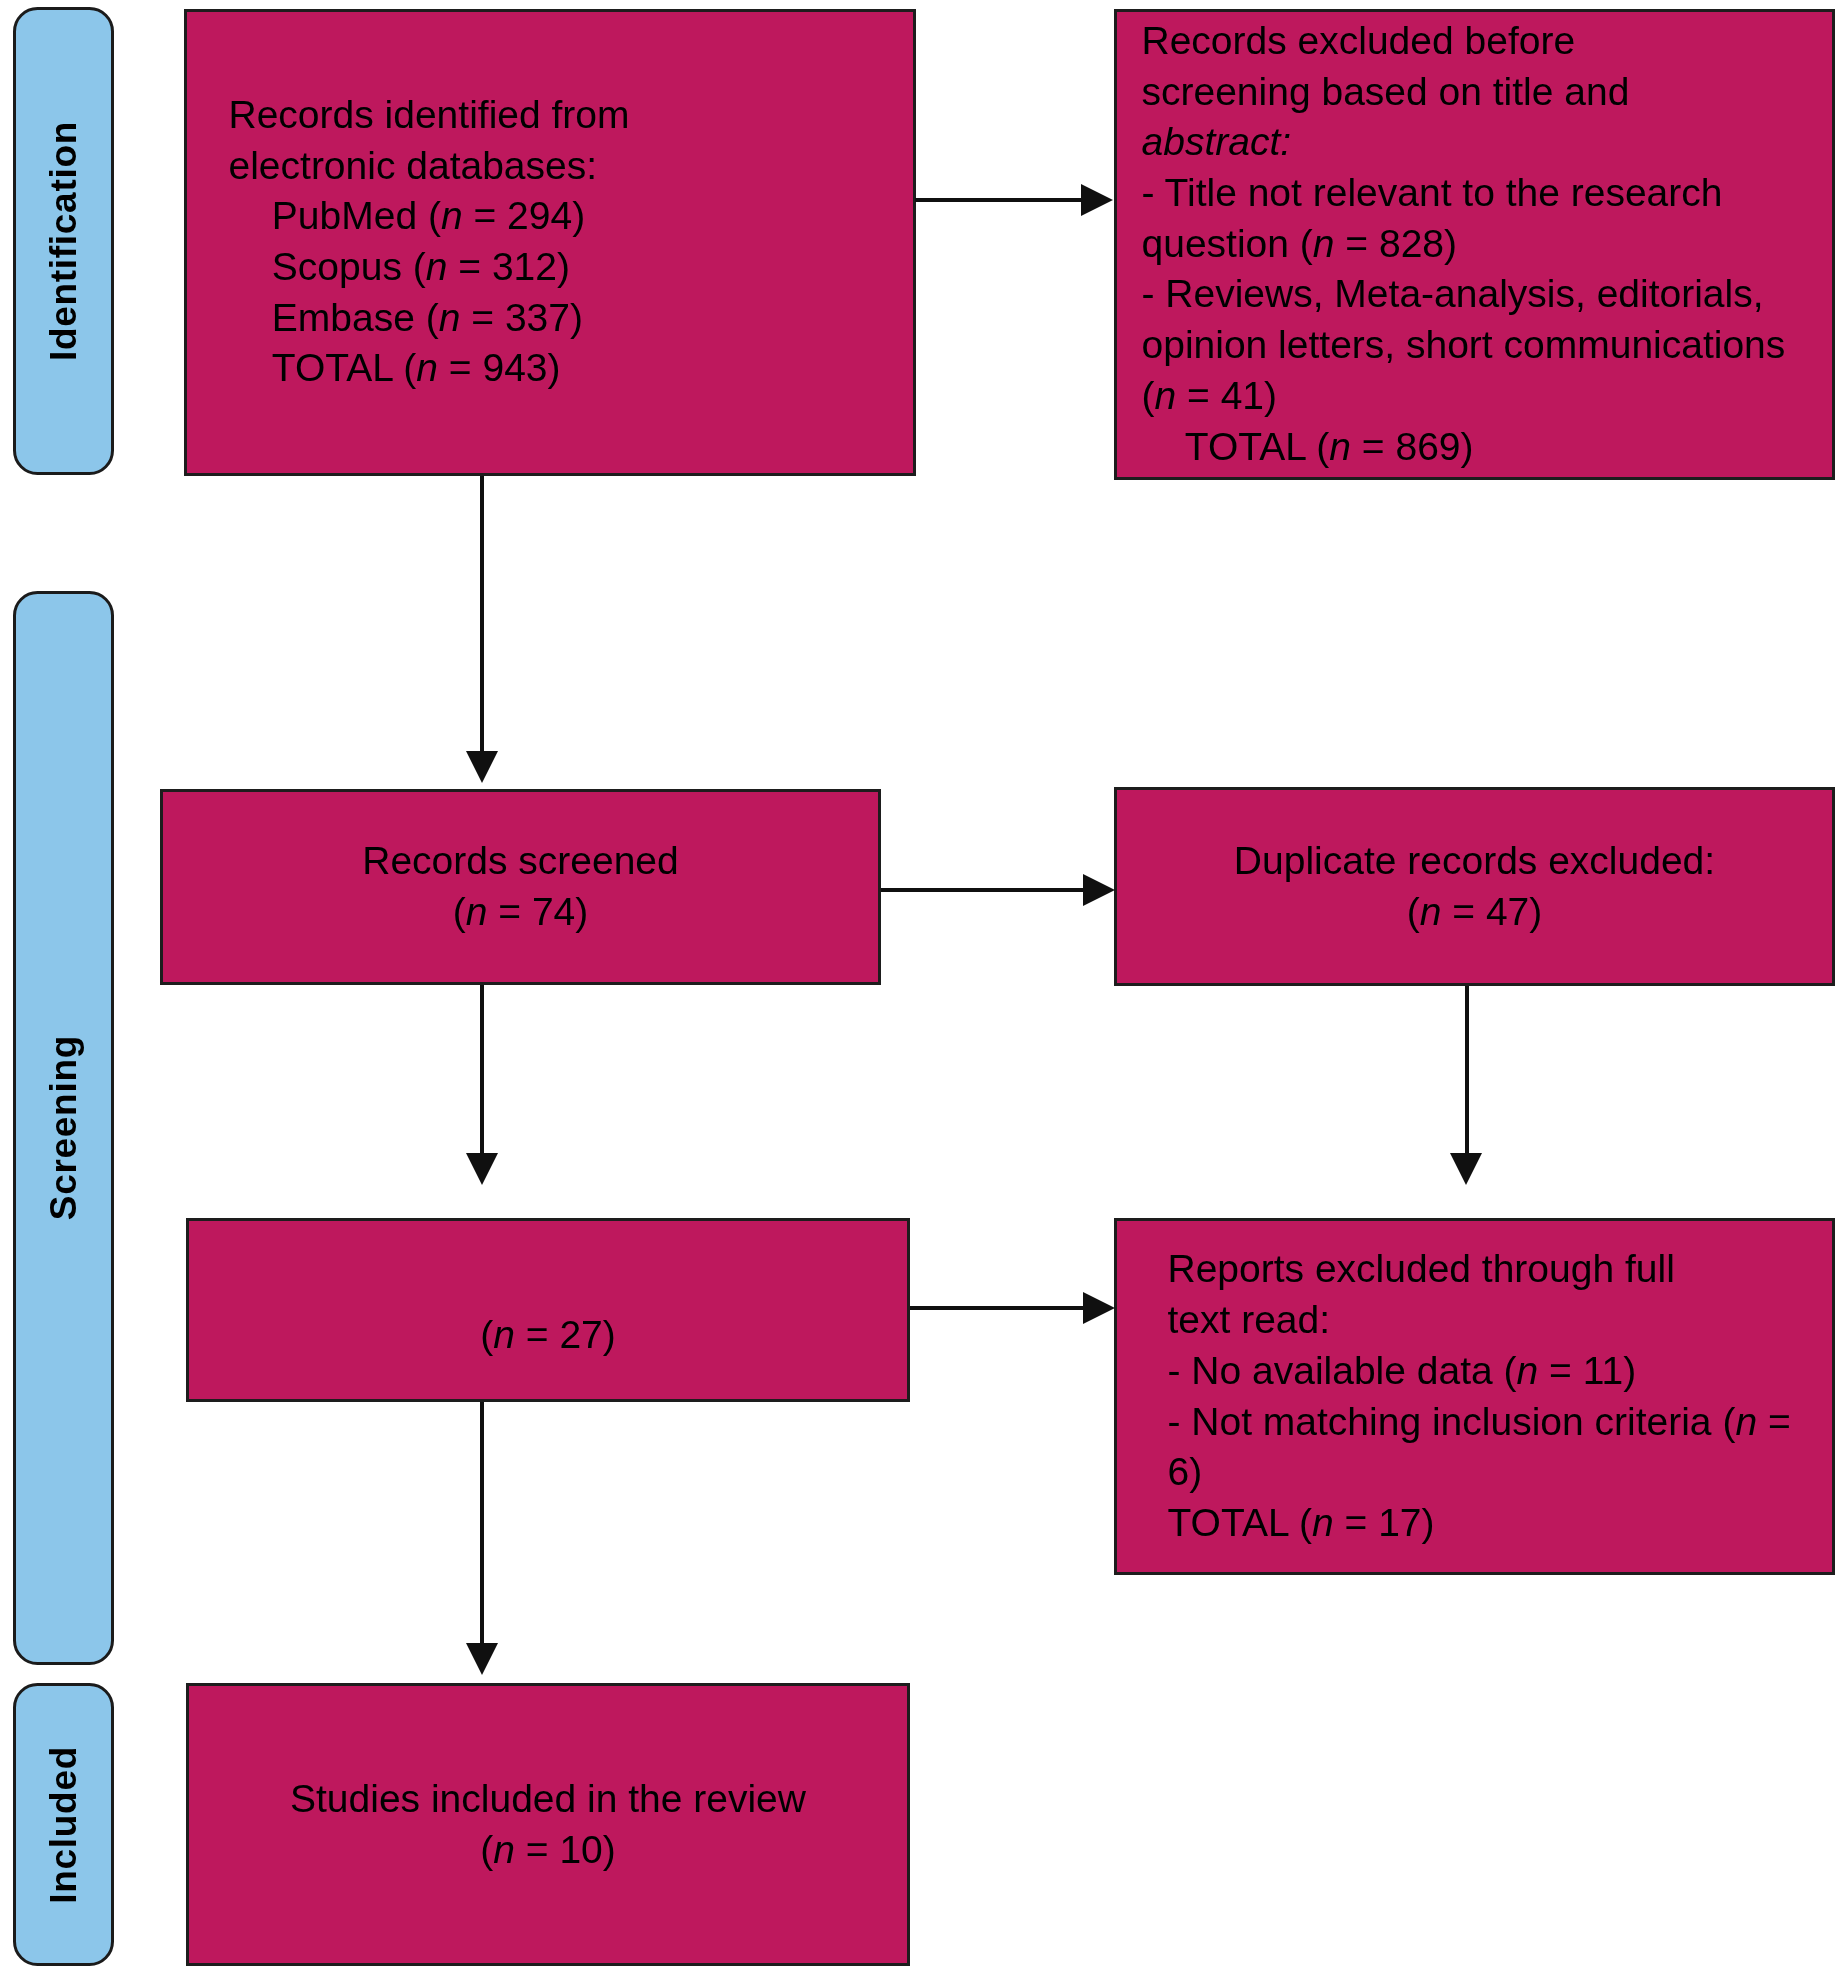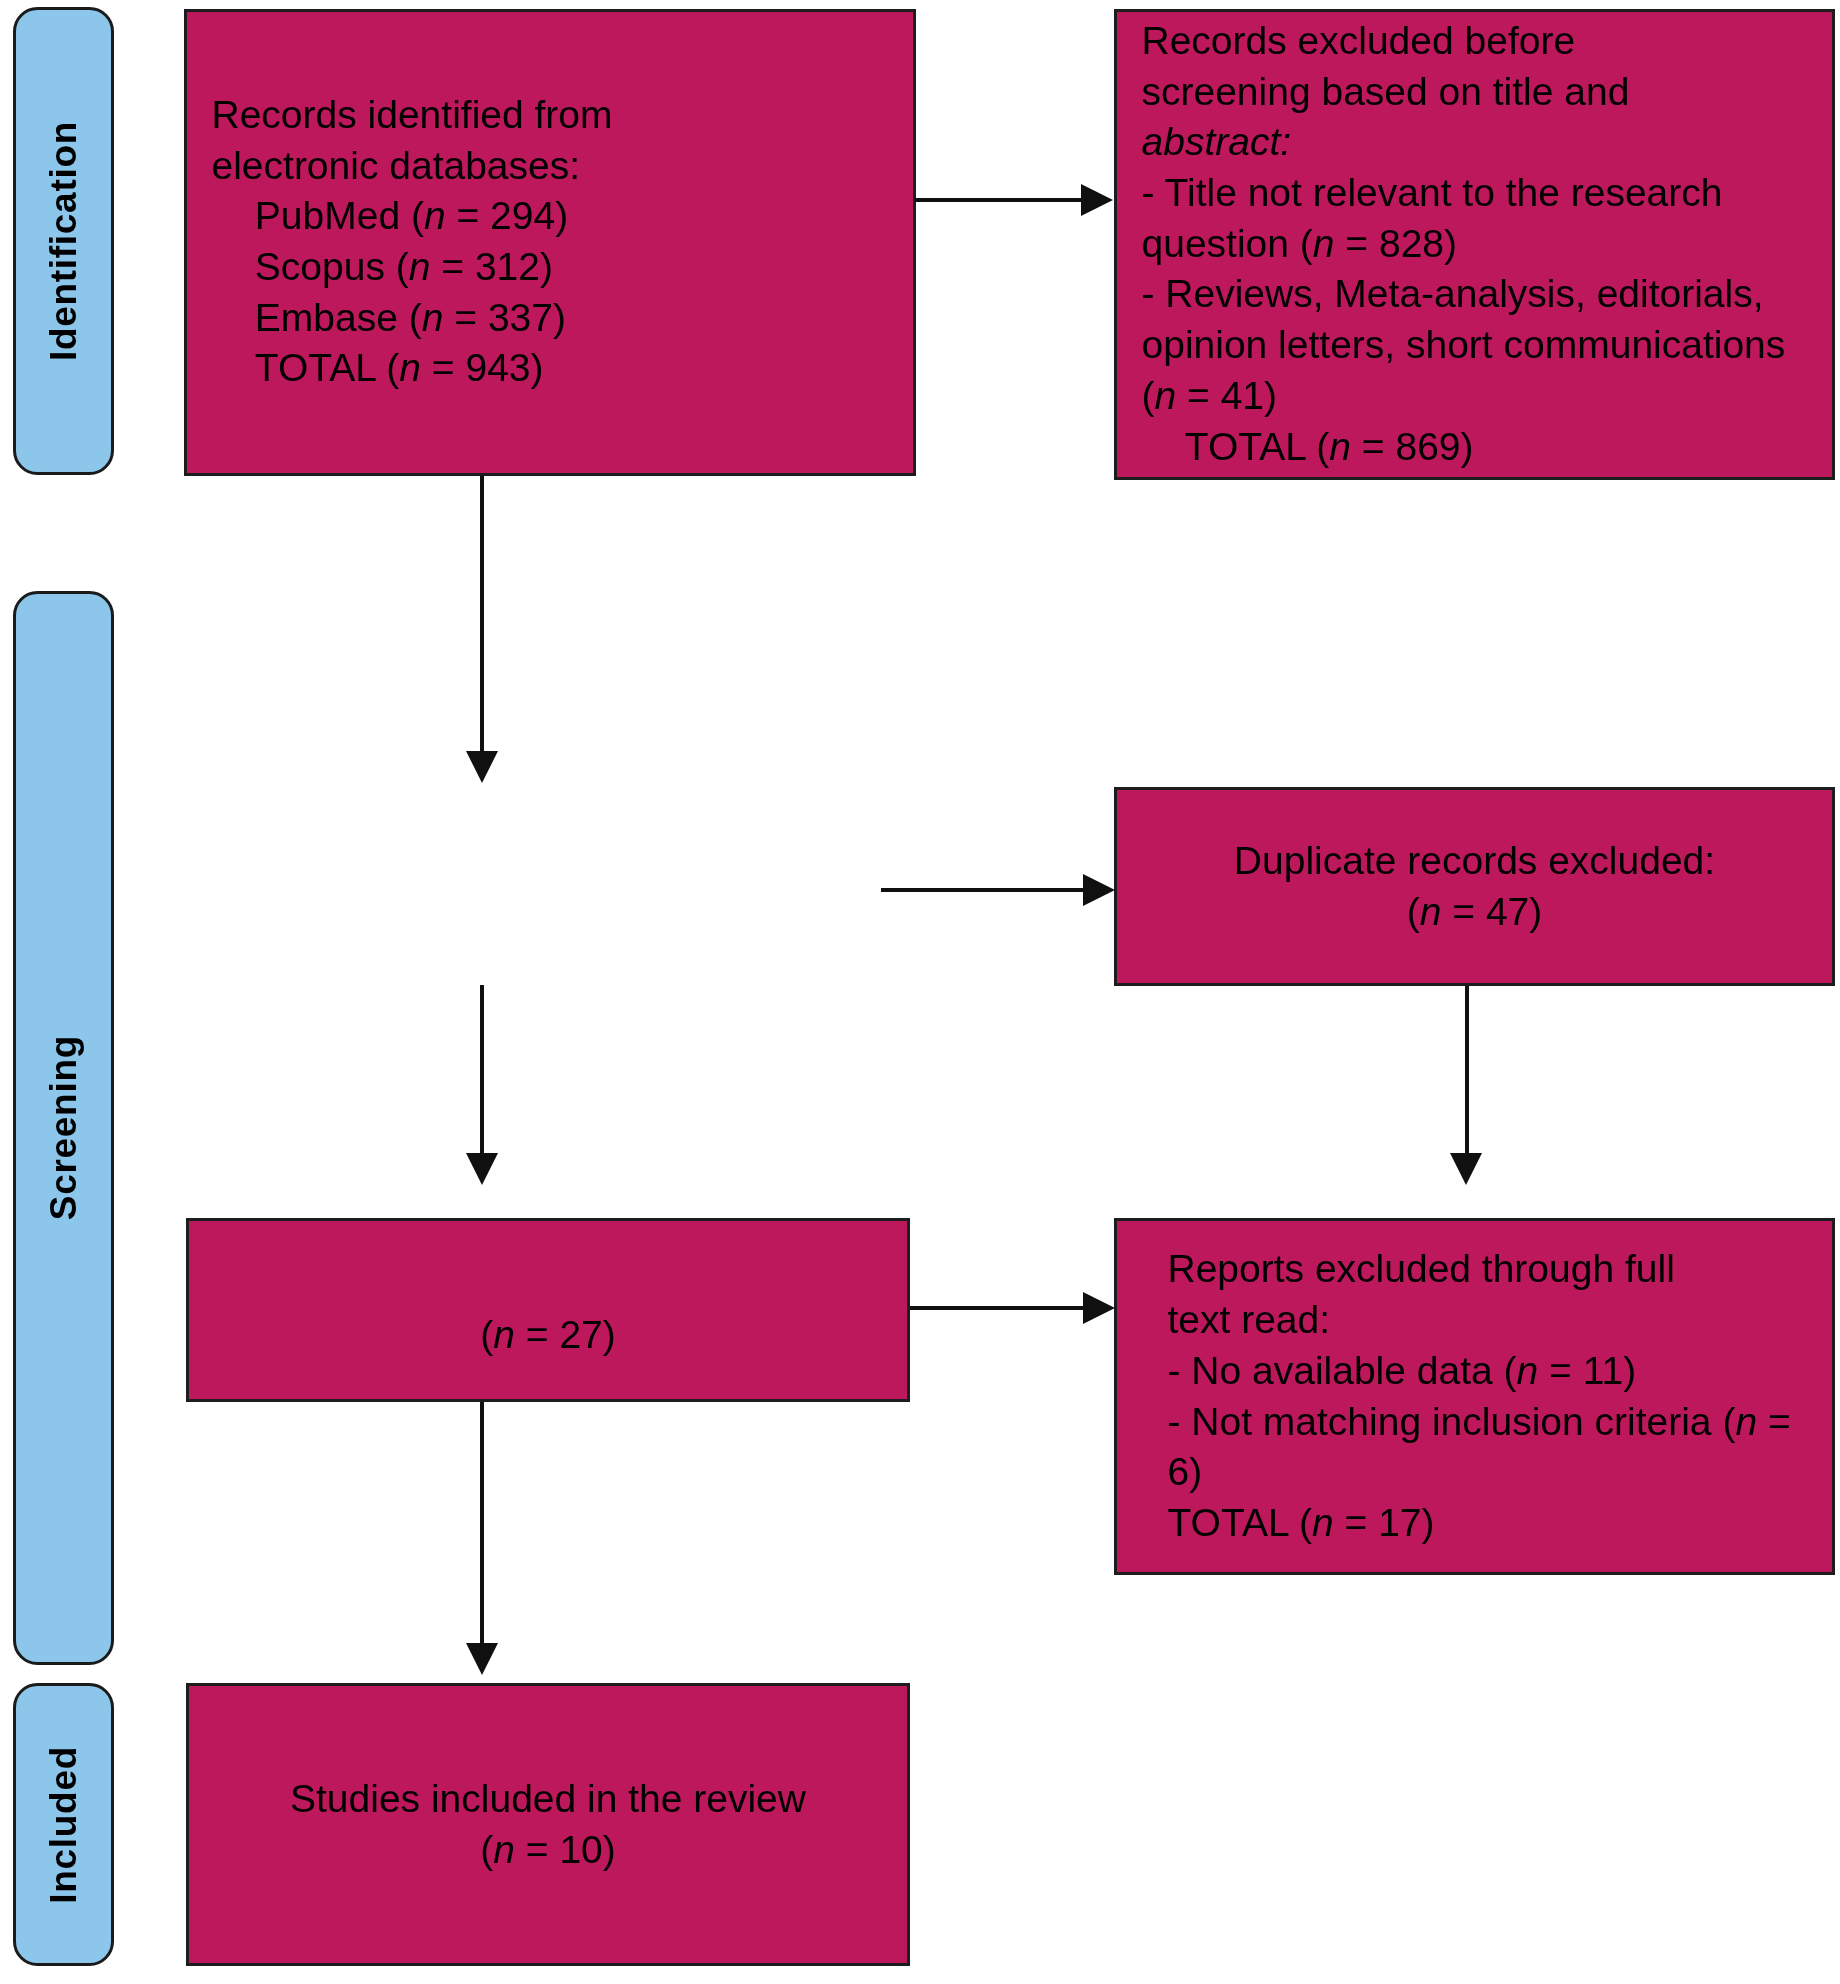--- a/index.html
+++ b/index.html
@@ -72,39 +72,42 @@
   </div>
 
   <div class="phase" style="left:13px;top:591px;width:101px;height:1074px;">
     <span class="phase-label">Screening</span>
   </div>
 
   <div class="phase" style="left:13px;top:1683px;width:101px;height:283px;">
     <span class="phase-label">Included</span>
   </div>
 
-  <div class="box pad-left" style="left:184px;top:8.6px;width:732px;height:467px;">
+  <div class="box pad-left" style="left:184px;top:8.6px;width:732px;height:467px;padding-left:17px;">
     <div class="txt"><span>Records identified from</span><br><span>electronic databases:</span><br>&nbsp;&nbsp;&nbsp;&nbsp;<span>PubMed</span> (<span class="ital">n</span> = <span>294</span>)<br>&nbsp;&nbsp;&nbsp;&nbsp;<span>Scopus</span> (<span class="ital">n</span> = <span>312</span>)<br>&nbsp;&nbsp;&nbsp;&nbsp;<span>Embase</span> (<span class="ital">n</span> = <span>337</span>)<br>&nbsp;&nbsp;&nbsp;&nbsp;<span>TOTAL</span> (<span class="ital">n</span> = <span>943</span>)</div>
   </div>
 
   <div class="box pad-left" style="left:1114px;top:8.6px;width:721px;height:471px;">
     <div class="txt"><span>Records excluded before</span>
 <span>screening based on title and</span>
 <span class="ital">abstract:</span>
 <span>- Title not relevant to the research question</span> (<span class="ital">n</span> = <span>828</span>)
 <span>- Reviews, Meta-analysis, editorials, opinion letters, short communications</span> (<span class="ital">n</span> = <span>41</span>)
     <span>TOTAL</span> (<span class="ital">n</span> = <span>869</span>)</div>
   </div>
 
   <div class="hline" style="left:915px;top:198px;width:167px;"></div>
   <div class="arrow-right" style="left:1081px;top:184px;"></div>
 
   <div class="vline" style="left:480px;top:476px;width:4.3px;height:280px;"></div>
   <div class="arrow-down" style="left:466px;top:751px;"></div>
 
+  <div class="box center" style="left:160px;top:789px;width:721px;height:196px;">
+    <div class="txt"><span>Records screened</span><br>(<span class="ital">n</span> = <span>74</span>)</div>
+  </div>
 
   <div class="box center" style="left:1114px;top:787px;width:721px;height:199px;">
     <div class="txt"><span>Duplicate records excluded:</span><br>(<span class="ital">n</span> = <span>47</span>)</div>
   </div>
 
   <div class="hline" style="left:881px;top:888px;width:205px;"></div>
   <div class="arrow-right" style="left:1083px;top:874px;"></div>
 
   <div class="vline" style="left:480px;top:985px;width:4.3px;height:172px;"></div>
   <div class="arrow-down" style="left:466px;top:1153px;"></div>

